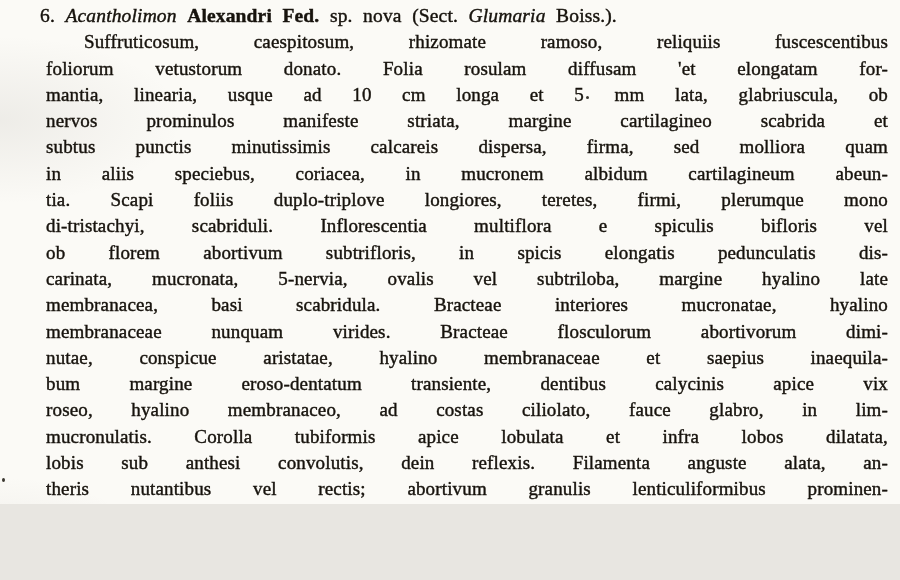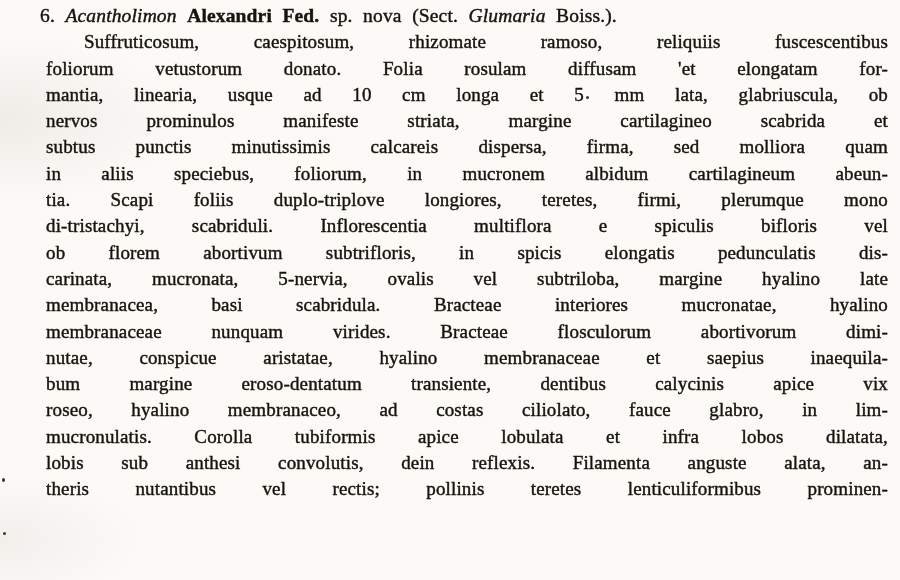--- a/index.html
+++ b/index.html
@@ -3,21 +3,21 @@
 <meta charset="utf-8">
 <style>
   html, body {
     margin: 0;
     padding: 0;
     background: #e8e6e1;
   }
   .page {
     position: relative;
     width: 900px;
-    height: 580px;
+    height: 504px;
     box-sizing: border-box;
     padding: 3px 12px 0 6px;
     background: #fbfaf6;
     background-image:
       radial-gradient(ellipse 260px 120px at 0px 120px, rgba(120,115,105,0.10), rgba(0,0,0,0) 70%),
       radial-gradient(ellipse 200px 90px at 0px 540px, rgba(120,115,105,0.08), rgba(0,0,0,0) 70%);
     color: #17130d;
     font-family: "Liberation Serif", "DejaVu Serif", serif;
     font-size: 19px;
     line-height: 26.3px;
@@ -54,30 +54,30 @@
 
 <div class="page">
 
   <div class="line heading"><span>6.</span> <span class="it">Acantholimon</span> <span class="bd">Alexandri Fed.</span> <span>sp. nova (Sect.</span> <span class="it">Glumaria</span> <span>Boiss.).</span></div>
 
   <div class="line just indent">Suffruticosum, caespitosum, rhizomate ramoso, reliquiis fuscescentibus</div>
   <div class="line just">foliorum vetustorum donato. Folia rosulam diffusam 'et elongatam for-</div>
   <div class="line just">mantia, linearia, usque ad 10 cm longa et 5 mm lata, glabriuscula, ob</div>
   <div class="line just">nervos prominulos manifeste striata, margine cartilagineo scabrida et</div>
   <div class="line just">subtus punctis minutissimis calcareis dispersa, firma, sed molliora quam</div>
-  <div class="line just">in aliis speciebus, foliorum, in mucronem albidum cartilagineum abeun-</div>
+  <div class="line just">in aliis speciebus, coriacea, in mucronem albidum cartilagineum abeun-</div>
   <div class="line just">tia. Scapi foliis duplo-triplove longiores, teretes, firmi, plerumque mono</div>
   <div class="line just">di-tristachyi, scabriduli. Inflorescentia multiflora e spiculis bifloris vel</div>
   <div class="line just">ob florem abortivum subtrifloris, in spicis elongatis pedunculatis dis-</div>
   <div class="line just">carinata, mucronata, 5-nervia, ovalis vel subtriloba, margine hyalino late</div>
   <div class="line just">membranacea, basi scabridula. Bracteae interiores mucronatae, hyalino</div>
   <div class="line just">membranaceae nunquam virides. Bracteae flosculorum abortivorum dimi-</div>
   <div class="line just">nutae, conspicue aristatae, hyalino membranaceae et saepius inaequila-</div>
   <div class="line just">bum margine eroso-dentatum transiente, dentibus calycinis apice vix</div>
   <div class="line just">roseo, hyalino membranaceo, ad costas ciliolato, fauce glabro, in lim-</div>
   <div class="line just">mucronulatis. Corolla tubiformis apice lobulata et infra lobos dilatata,</div>
   <div class="line just">lobis sub anthesi convolutis, dein reflexis. Filamenta anguste alata, an-</div>
-  <div class="line just">theris nutantibus vel rectis; pollinis teretes lenticuliformibus prominen-</div>
+  <div class="line just">theris nutantibus vel rectis; abortivum granulis lenticuliformibus prominen-</div>
 
   <div class="speck speck-1"></div>
   <div class="speck speck-2"></div>
   <div class="speck speck-3"></div>
 </div>
 
 </body></html>

